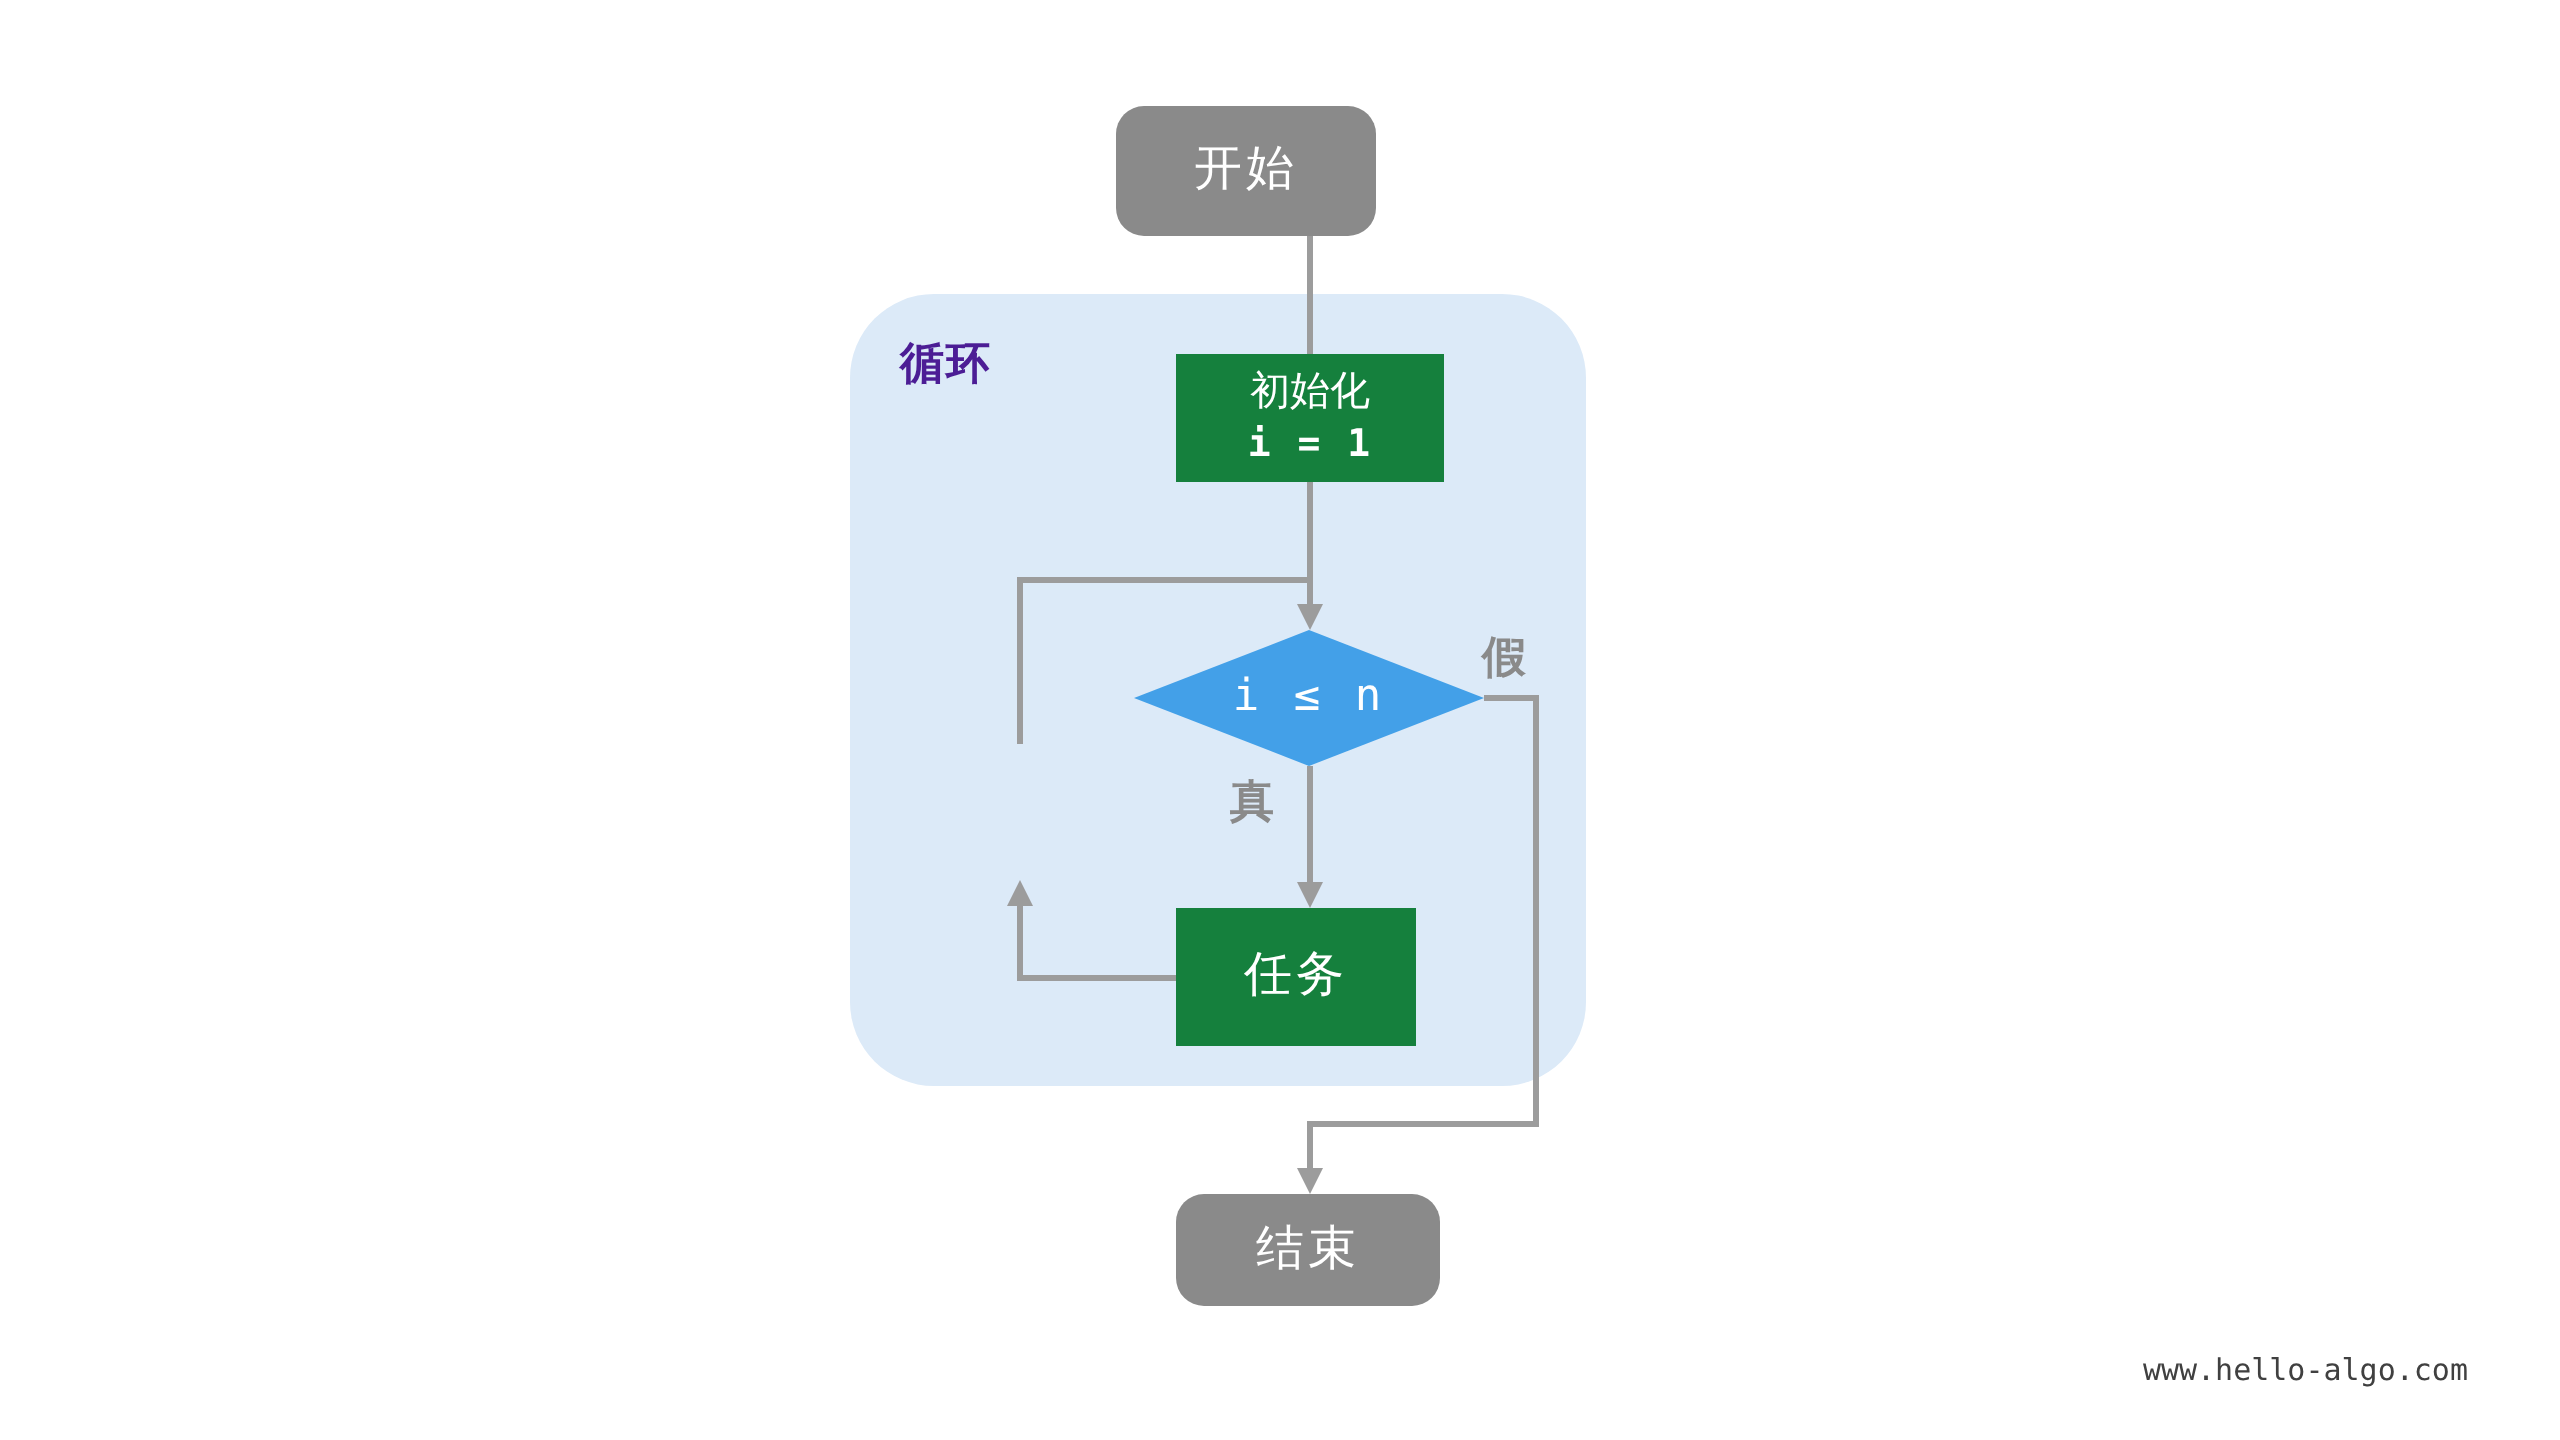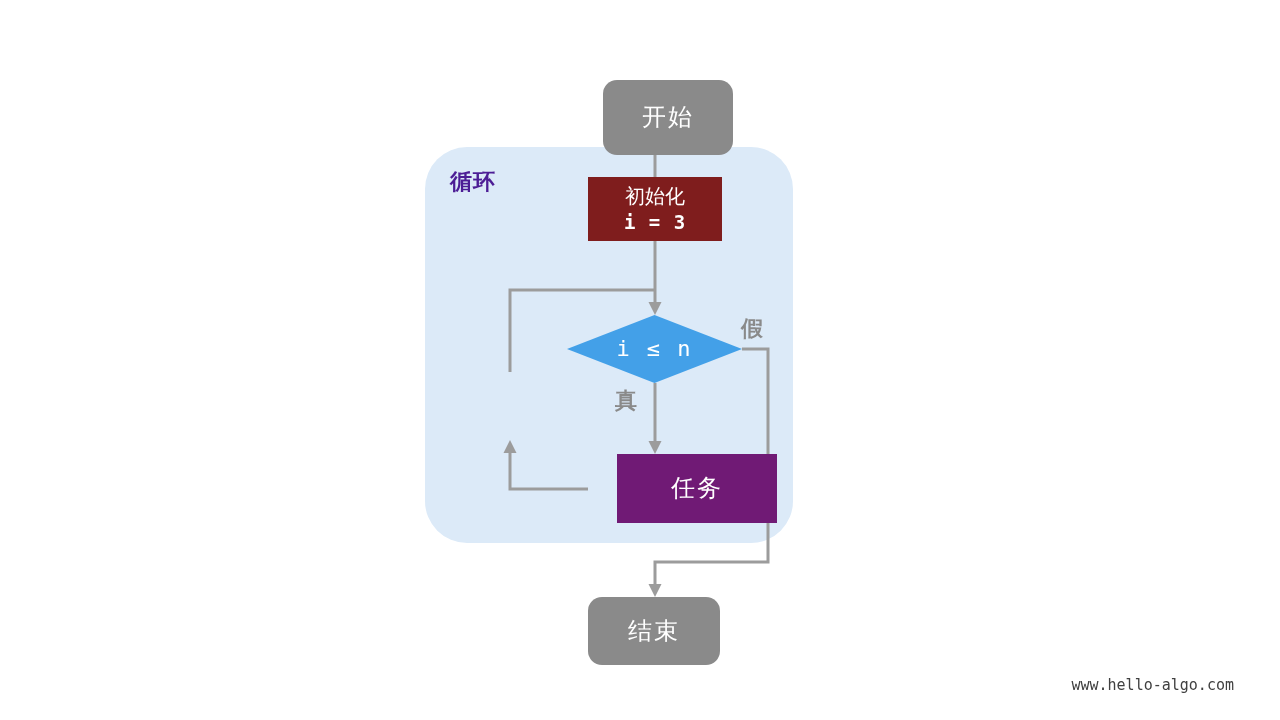--- a/index.html
+++ b/index.html
@@ -48,32 +48,32 @@
     text-align: center;
     line-height: 1.35;
   }
   .node-terminal {
     background: #8A8A8A;
     border-radius: 14px;
     font-size: 24px;
     font-weight: 500;
     letter-spacing: 2px;
   }
-  .node-start { left: 603px; top: 53px;  width: 130px; height: 75px; margin-top: 27px; }
-  .node-end   { left: 588px; top: 597px; width: 132px; height: 68px; }
+  .node-start { left: 558px; top: 53px;  width: 130px; height: 65px; }
+  .node-end   { left: 588px; top: 597px; width: 132px; height: 56px; }
   .node-process {
-    background: #7f1d1d;
+    background: #15803d;
     font-size: 20px;
     font-weight: 500;
   }
   .node-init   { left: 588px; top: 177px; width: 134px; height: 64px; }
   .node-update { left: 443px; top: 372px; width: 132px; height: 68px; }
   .node-task {
-    left: 617px; top: 454px; width: 160px; height: 69px;
-    background: #701a75;
+    left: 588px; top: 454px; width: 120px; height: 69px;
+    background: #15803d;
     font-size: 24px;
     font-weight: 500;
     letter-spacing: 2px;
   }
   .node-diamond {
     left: 567px; top: 315px; width: 175px; height: 68px;
     background: #43A0E8;
     clip-path: polygon(50% 0, 100% 50%, 50% 100%, 0 50%);
   }
   .code {
@@ -133,21 +133,21 @@
     <path d="M588 489 H510 V452" stroke="#9C9C9C" stroke-width="3"></path>
     <polygon points="503.5,453 516.5,453 510,440" fill="#9C9C9C"></polygon>
   </svg>
 
   <div class="node node-terminal node-start">
     <span>开始</span>
   </div>
 
   <div class="node node-process node-init">
     <span>初始化</span>
-    <span class="code">i = 3</span>
+    <span class="code">i = 1</span>
   </div>
 
   <div class="node node-diamond">
     <span class="diamond-code">i ≤ n</span>
   </div>
 
 
   <div class="node node-task">
     <span>任务</span>
   </div>

